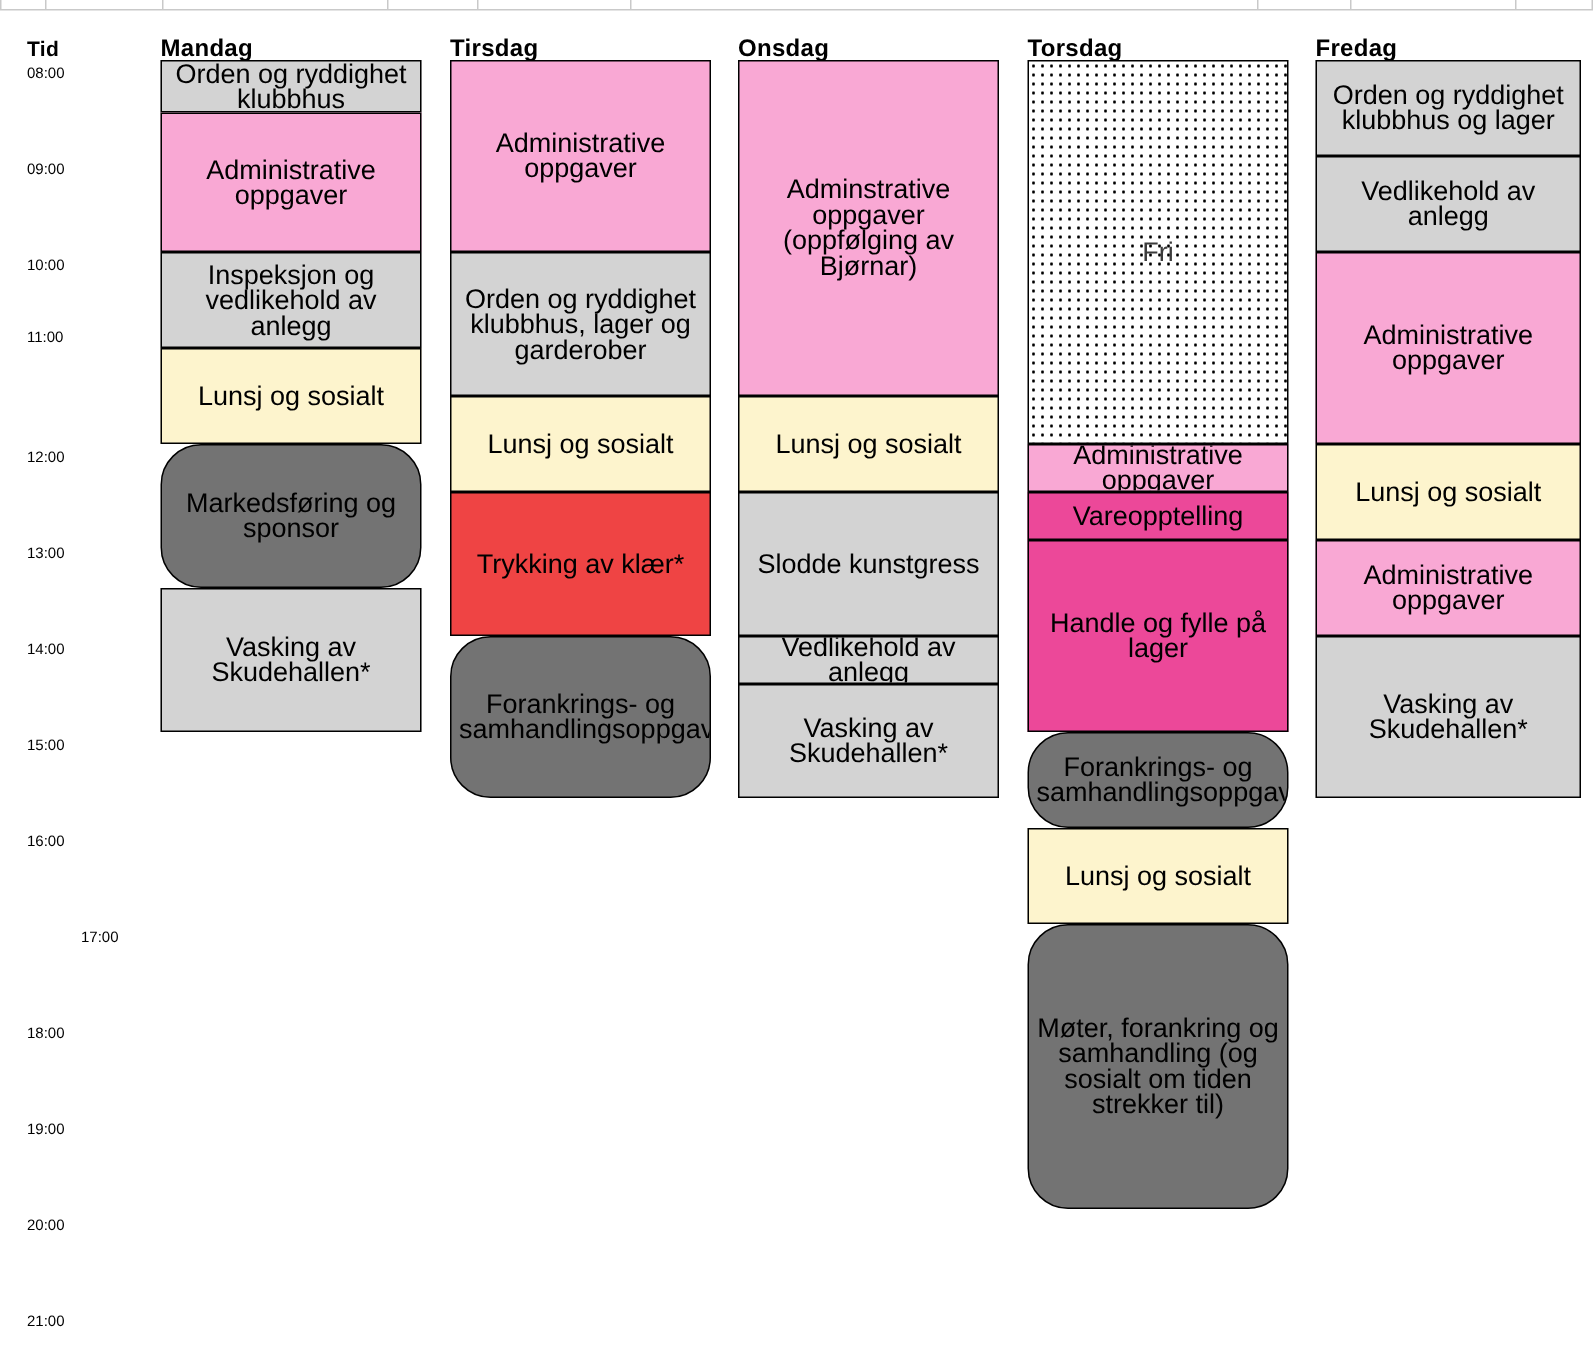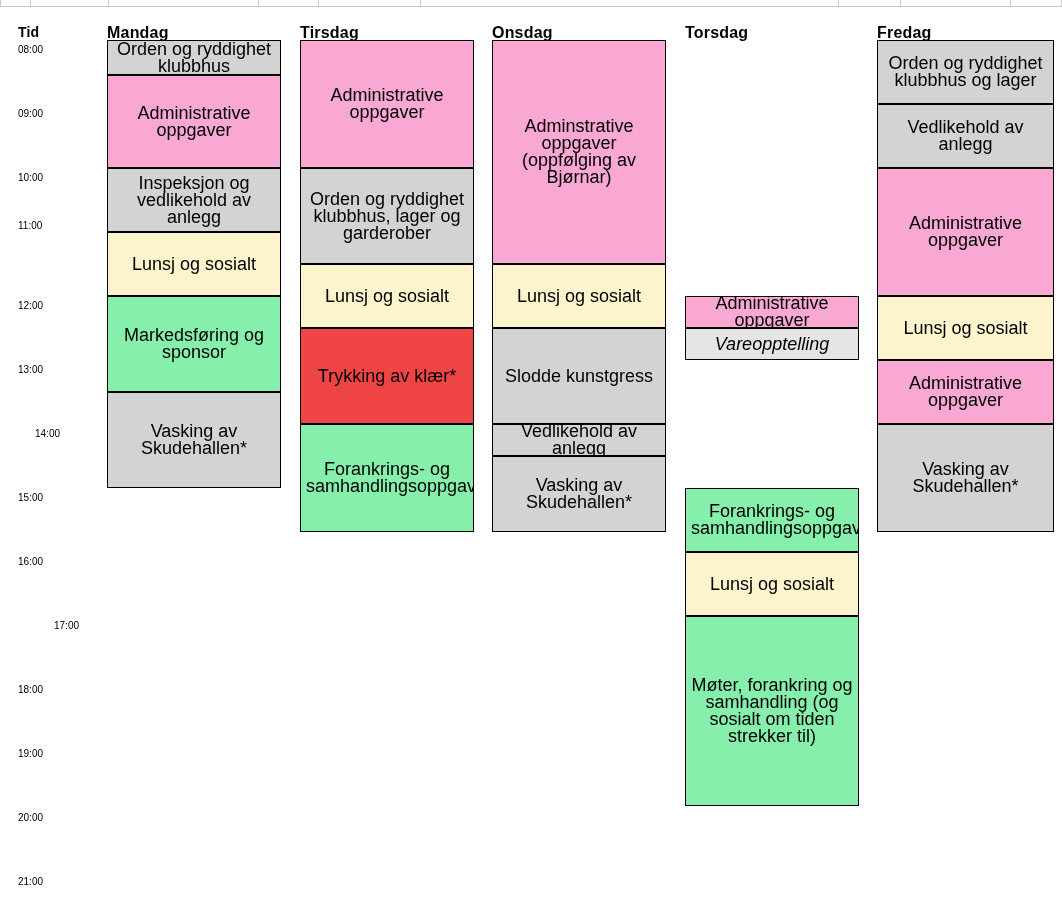--- a/index.html
+++ b/index.html
@@ -53,22 +53,22 @@
     font-size:18px;line-height:17px;
     padding:2px 5px;
     overflow:hidden;
   }
   .event .etext{display:block;width:100%;}
 
   
   .c-gray   {background:#d3d3d3;}
   .c-orange {background:#f9a8d4;justify-content:flex-end;}
   .c-cream  {background:#fdf4cd;}
-  .c-blue   {background:#86efac;}
-  .c-lblue  {background:#e5e5e5;font-style:italic;}
+  .c-blue   {background:#737373;border-radius:27px;}
+  .c-lblue  {background:#ec4899;}
   .c-salmon {background:#ef4444;}
   .c-free{
     background:#ffffff;
     background-image:radial-gradient(#000 0.9px, transparent 1px);
     background-size:6px 6px;
     background-position:0 0;
   }
   .c-free .etext{color:#3c3c3c;}
 </style>
 </head>
@@ -91,21 +91,21 @@
 
   <div class="time-col">
     <div class="time-head">Tid</div>
     <div id="time-ticks">
         <div class="time-tick" style="top: 36px;">08:00</div>
         <div class="time-tick" style="top: 100px;">09:00</div>
         <div class="time-tick" style="top: 164px;">10:00</div>
         <div class="time-tick" style="top: 212px; text-align: center;">11:00</div>
         <div class="time-tick" style="top: 292px;">12:00</div>
         <div class="time-tick" style="top: 356px;">13:00</div>
-        <div class="time-tick" style="top: 420px; margin-left: 17px;">14:00</div>
+        <div class="time-tick" style="top: 420px;">14:00</div>
         <div class="time-tick" style="top: 484px;">15:00</div>
         <div class="time-tick" style="top: 548px;">16:00</div>
         <div class="time-tick" style="top: 612px; margin-left: 36px;">17:00</div>
         <div class="time-tick" style="top: 676px;">18:00</div>
         <div class="time-tick" style="top: 740px;">19:00</div>
         <div class="time-tick" style="top: 804px;">20:00</div>
         <div class="time-tick" style="top: 868px;">21:00</div>
       </div>
   </div>
 
@@ -162,25 +162,31 @@
         </div>
         <div class="event c-gray" style="top: 417px; height: 32px; width: 174px;">
           <span class="etext">Vedlikehold av anlegg</span>
         </div>
         <div class="event c-gray" style="top: 449px; height: 76px; width: 174px;">
           <span class="etext">Vasking av Skudehallen*</span>
         </div>
       </div>
       <div class="day-col" style="left: 685px; width: 174px;">
         <div class="day-head">Torsdag</div>
+        <div class="event c-free" style="top: 33px; height: 256px; width: 174px;">
+          <span class="etext">Fri</span>
+        </div>
         <div class="event c-orange" style="top: 289px; height: 32px; width: 174px;">
           <span class="etext">Administrative oppgaver</span>
         </div>
         <div class="event c-lblue" style="top: 321px; height: 32px; width: 174px;">
           <span class="etext">Vareopptelling</span>
+        </div>
+        <div class="event c-lblue" style="top: 353px; height: 128px; width: 174px;">
+          <span class="etext">Handle og fylle på lager</span>
         </div>
         <div class="event c-blue" style="top: 481px; height: 64px; width: 174px;">
           <span class="etext">Forankrings- og samhandlingsoppgaver</span>
         </div>
         <div class="event c-cream" style="top: 545px; height: 64px; width: 174px;">
           <span class="etext">Lunsj og sosialt</span>
         </div>
         <div class="event c-blue" style="top: 609px; height: 190px; width: 174px;">
           <span class="etext">Møter, forankring og samhandling (og sosialt om tiden strekker til)</span>
         </div>

